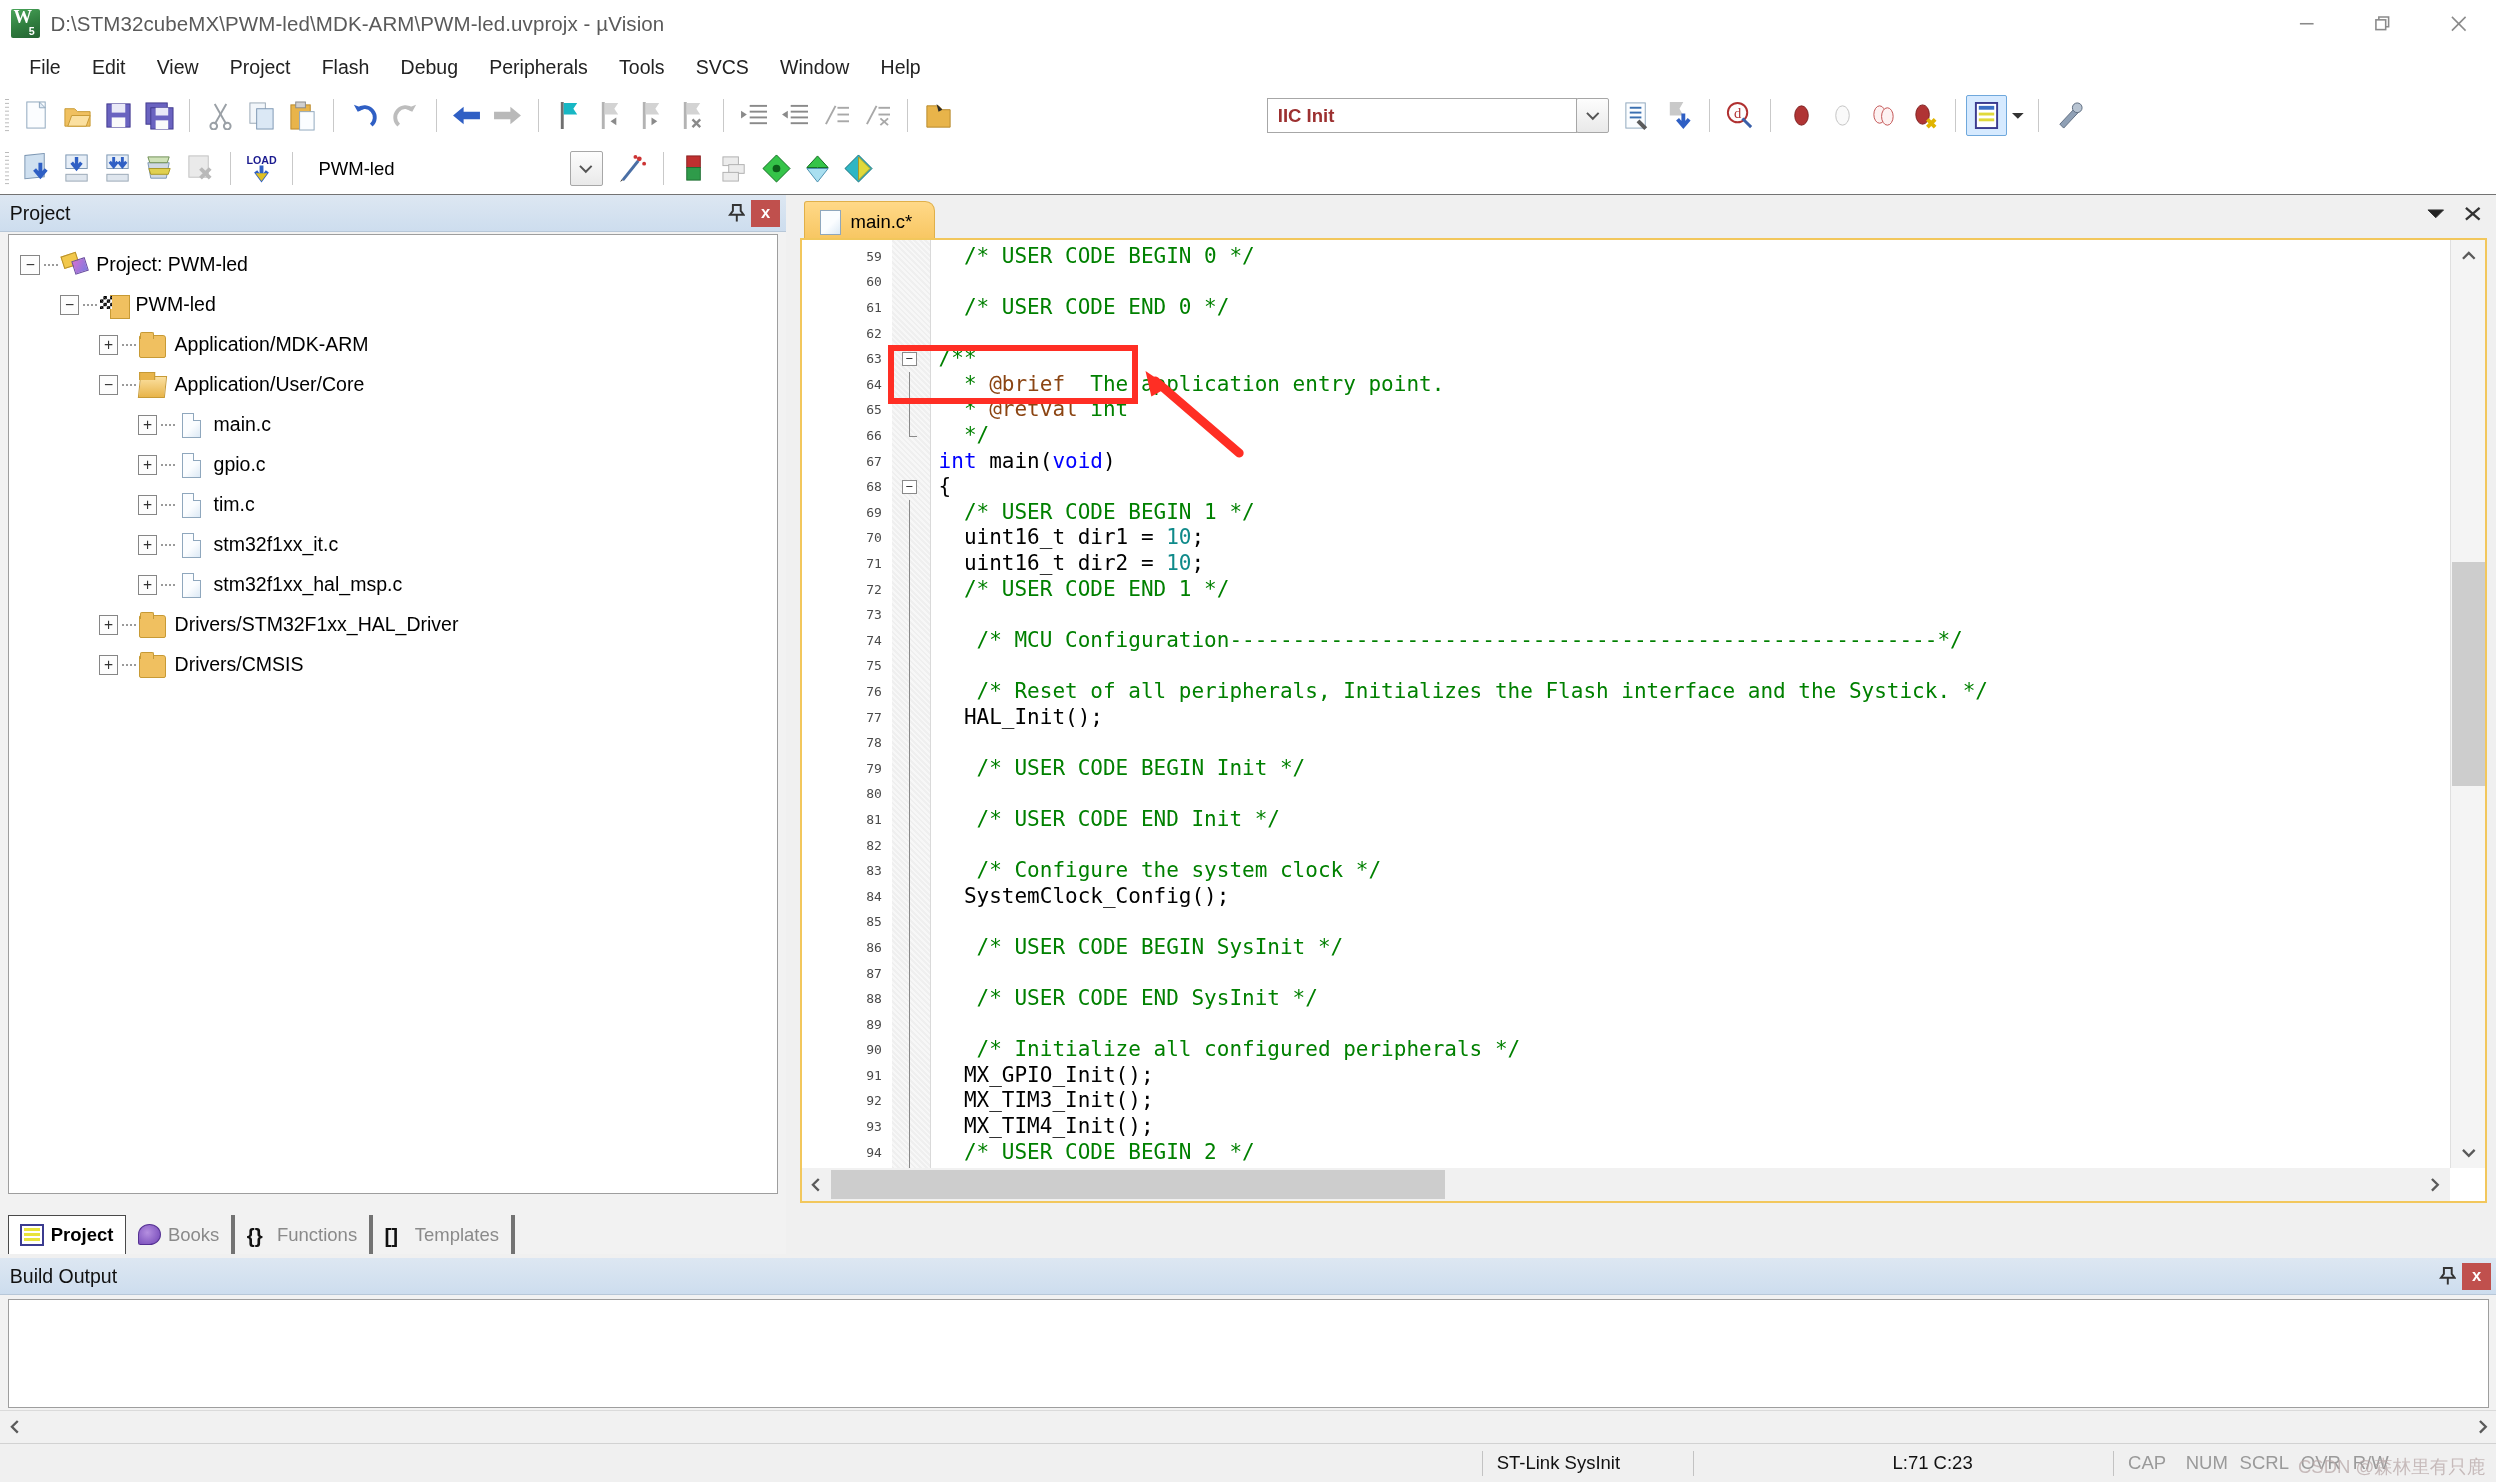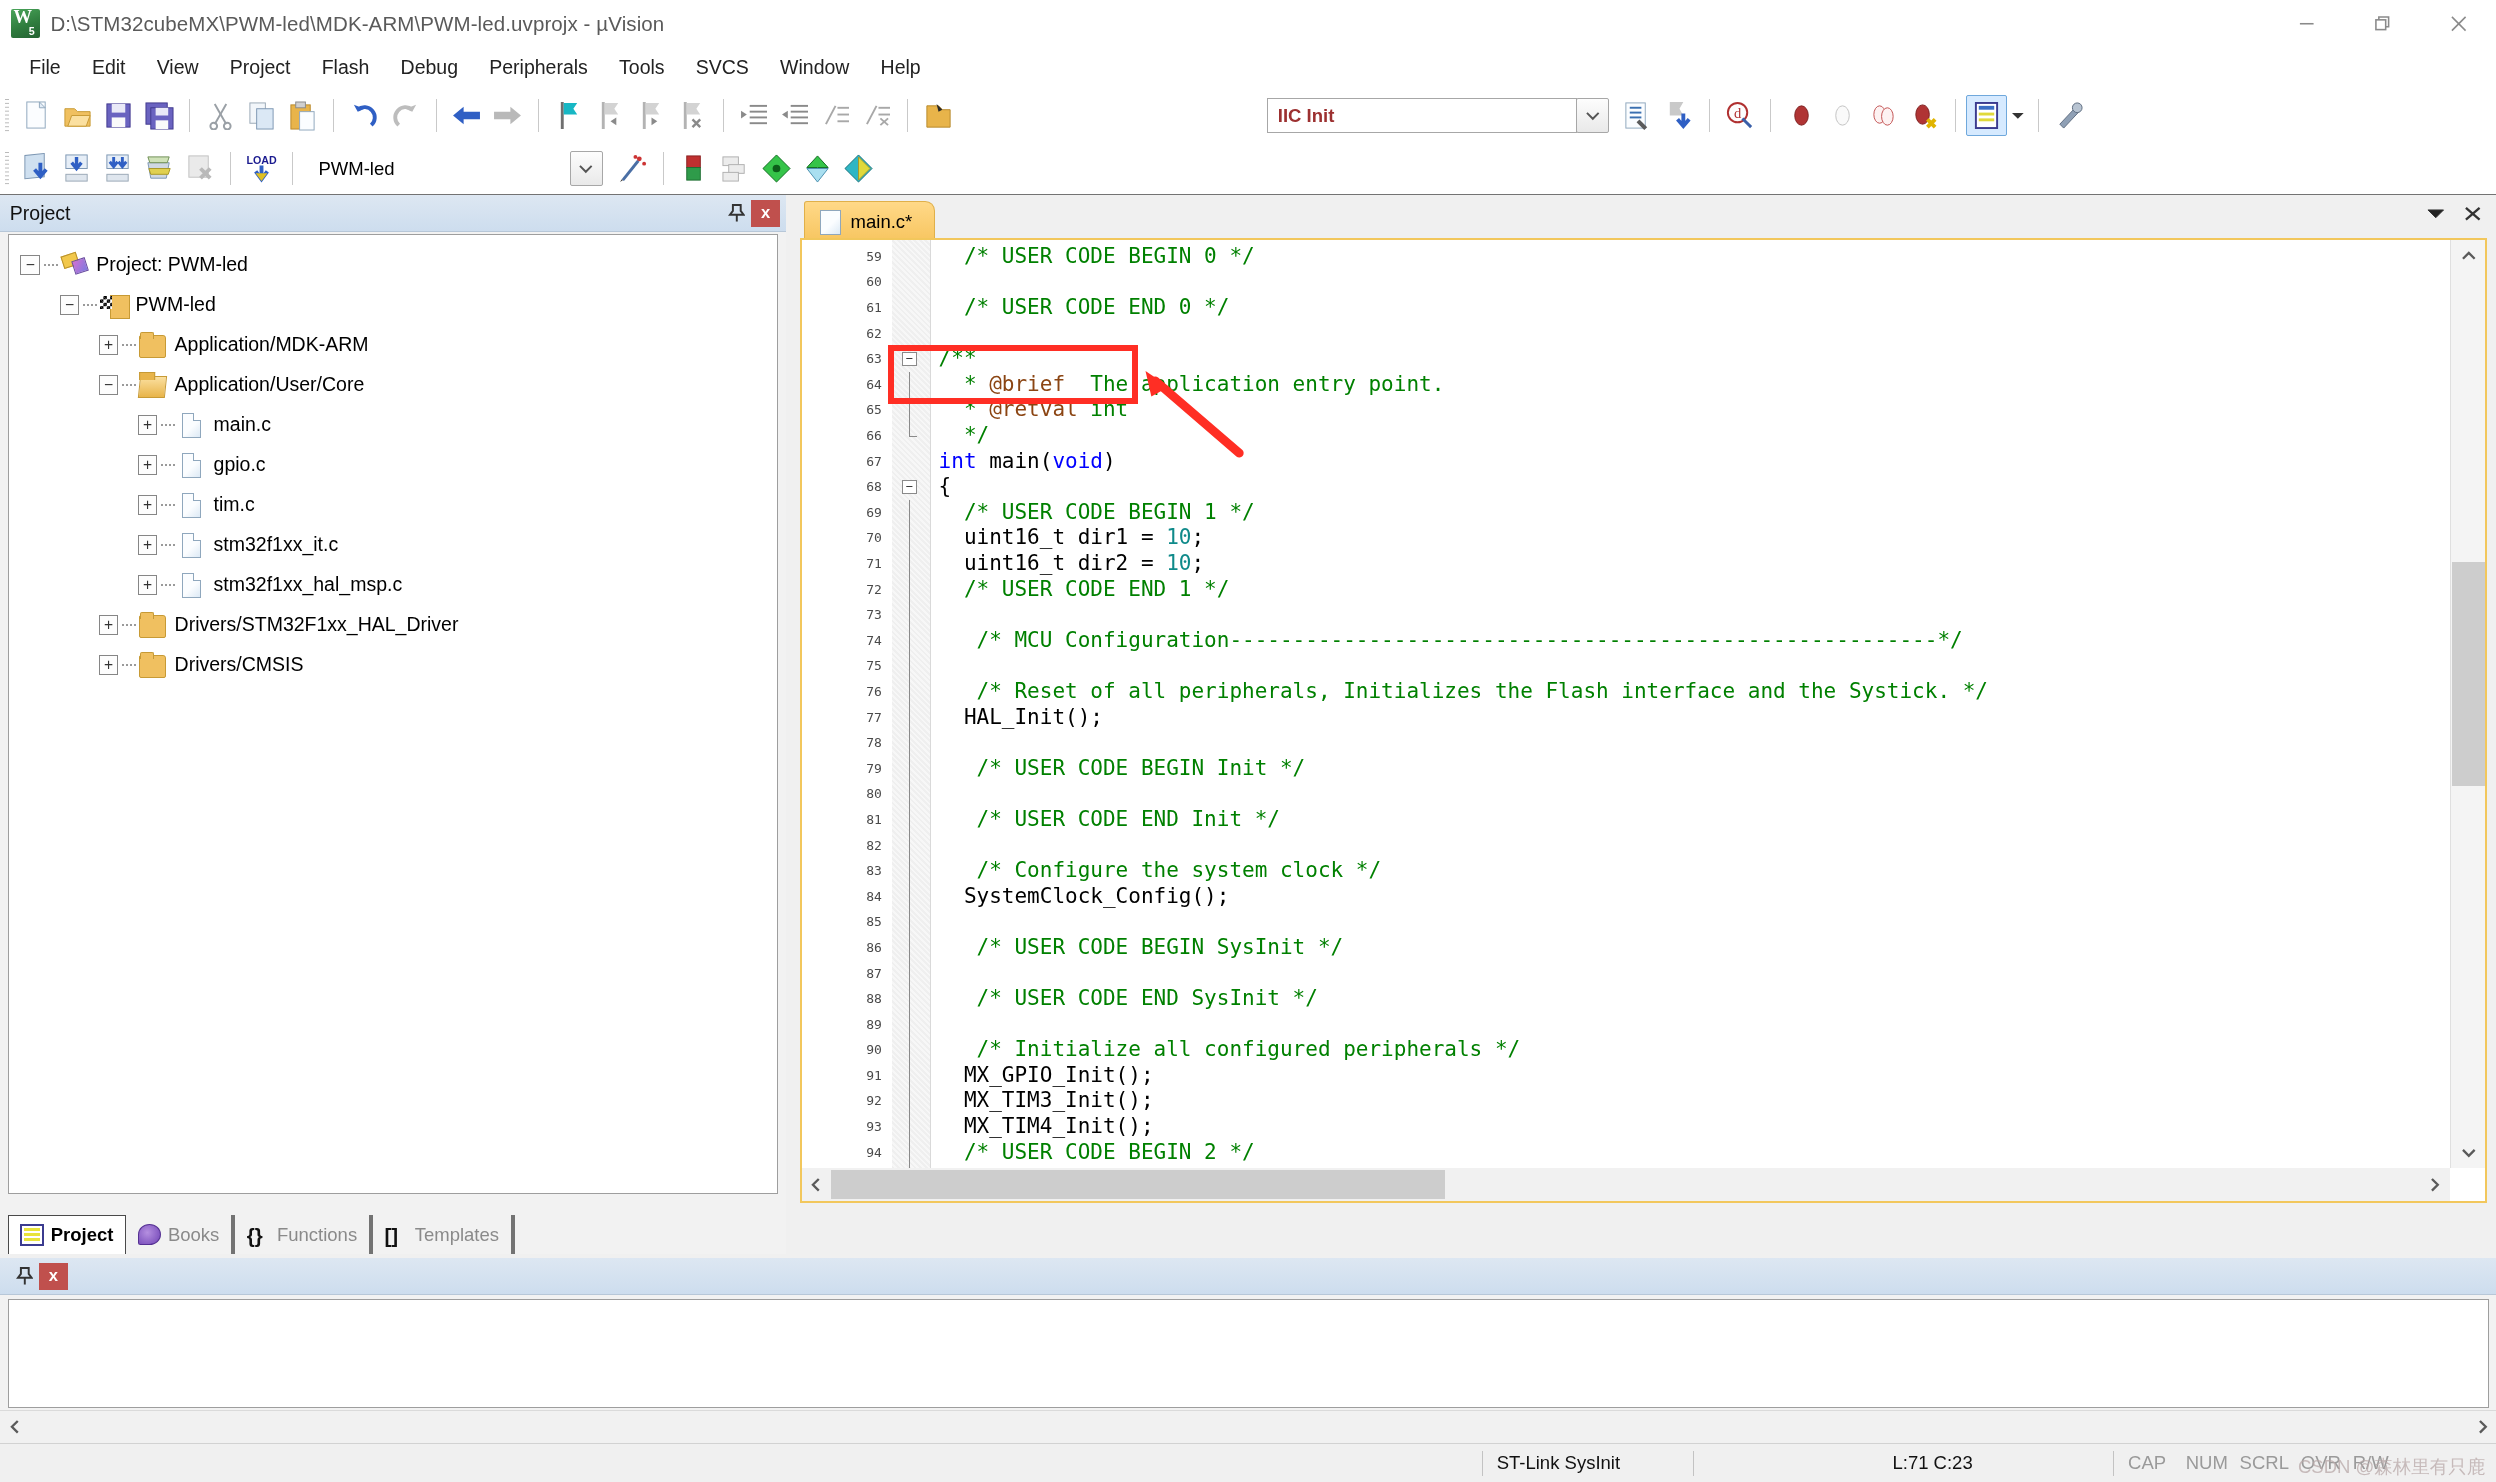--- a/index.html
+++ b/index.html
@@ -922,20 +922,21 @@
                 <path d="M3 2 L9 8 L3 14"></path>
               </svg>
           </div>
         </div>
       </div>
     </div>
   </div>
 
   <div class="build-panel">
     <div class="build-cap">
+      <div class="bt">Build Output</div>
       <div class="cap-btn">
         <svg width="17.6" height="19.5" stroke="#333" fill="none" stroke-width="2" viewBox="0 0 18 20">
             <path d="M5 2 h8 v6 l3 4 H2 l3-4 Z"></path>
             <line x1="9" y1="12" x2="9" y2="19"></line>
           </svg>
       </div>
       <div class="cap-btn close">
           <span>x</span>
         </div>
     </div>

